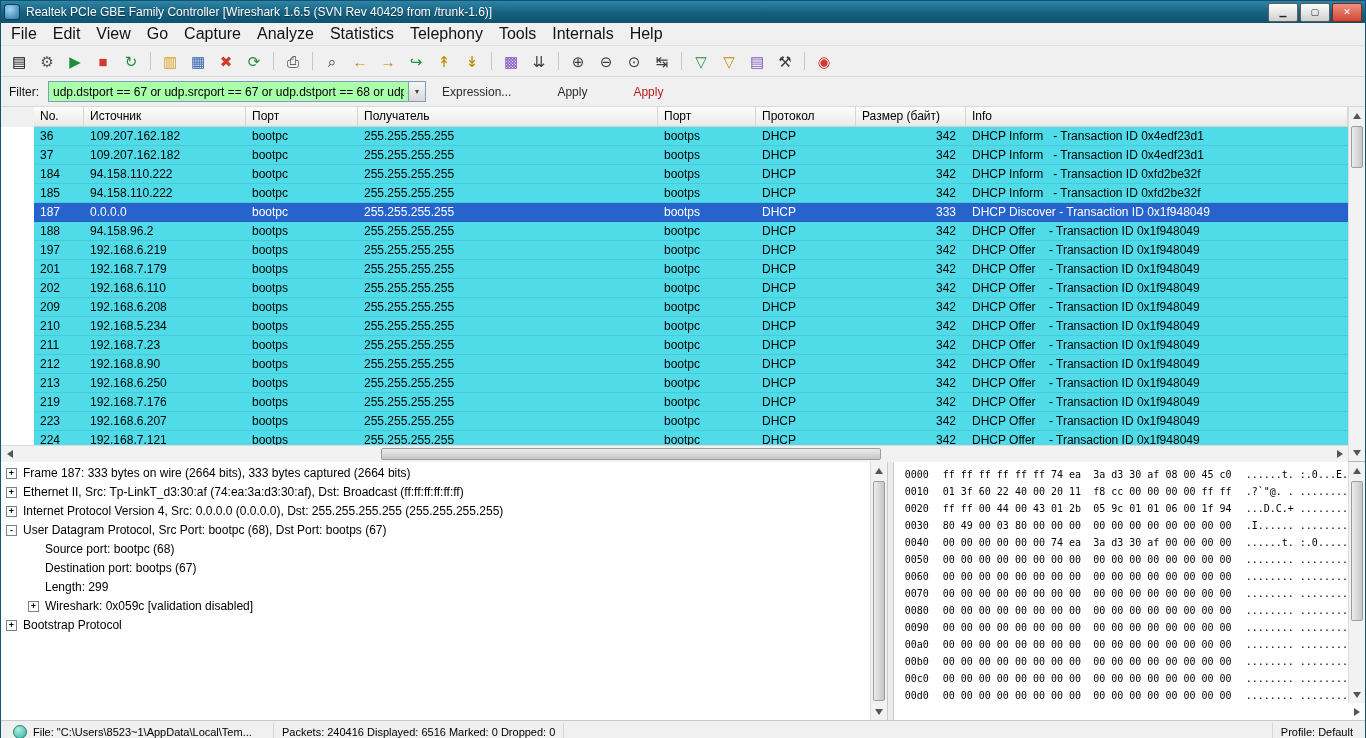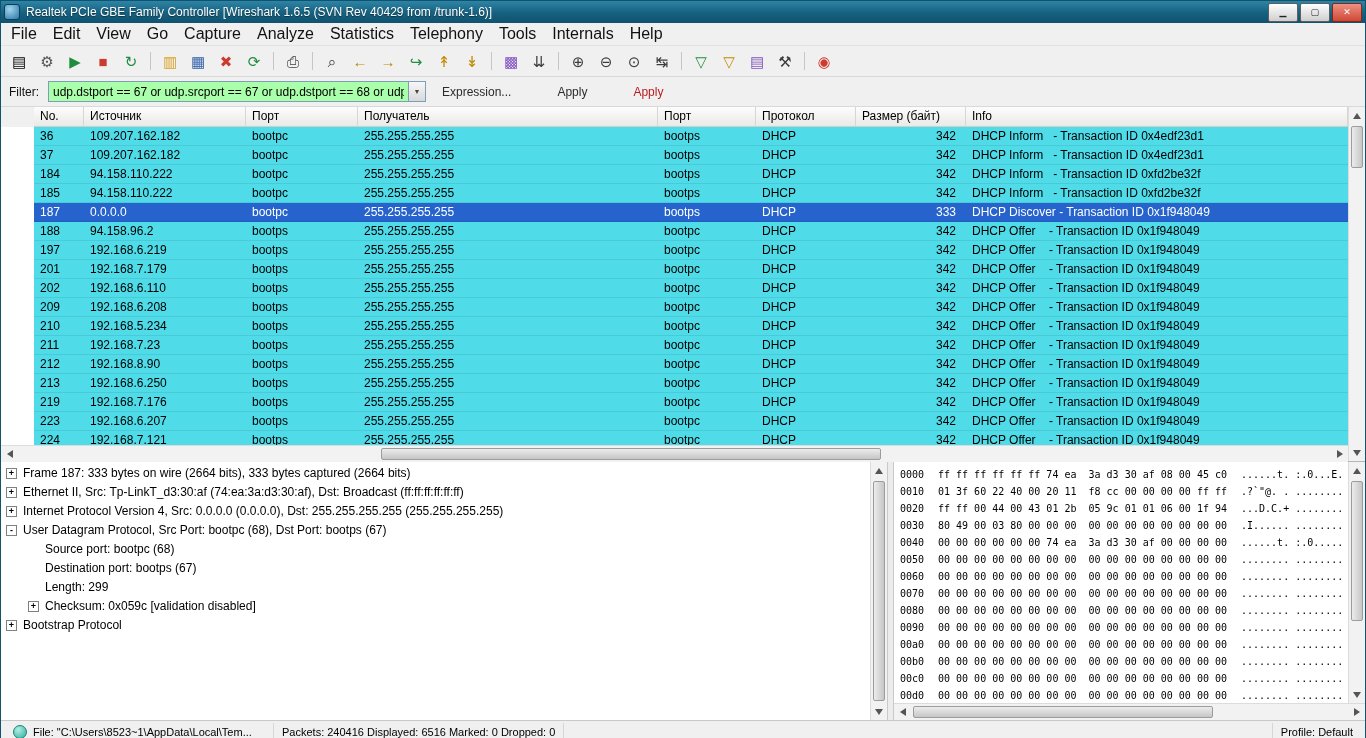--- a/index.html
+++ b/index.html
@@ -84,21 +84,21 @@
   .bottom{height:259px;flex:none;display:flex;min-width:0;border-top:1px solid #b5b5b5;box-sizing:border-box;}
   .details{width:886px;flex:none;display:flex;background:#fff;min-width:0;}
   .dlist{flex:1;min-width:0;overflow:hidden;padding-top:2px;}
   .drow{height:19px;line-height:19px;display:flex;align-items:center;font-size:12px;color:#000;
     padding-left:5px;white-space:nowrap;overflow:hidden;}
   .drow.ind1{padding-left:27px;}
   .exp{width:9px;height:9px;flex:none;border:1px solid #808080;background:#fff;margin-right:6px;
     font:bold 9px/8px "Liberation Sans",sans-serif;text-align:center;color:#000;box-sizing:content-box;}
   .exp:empty{visibility:hidden;}
   .splitter{width:5px;flex:none;background:#ececec;border-left:1px solid #c9c9c9;border-right:1px solid #c9c9c9;}
-  .hexpane{flex:1;min-width:0;background:#fff;display:flex;flex-direction:column;}
+  .hexpane{flex:1;min-width:0;background:#fff;display:flex;flex-direction:column;align-items:flex-end;}
   .hexwrap{flex:1;display:flex;min-height:0;}
   .hexbody{flex:1;min-width:0;overflow:hidden;padding:4px 0 0 6px;}
   .hexrow{display:flex;font:10px/17px "DejaVu Sans Mono",monospace;color:#000;}
   .hexrow span{white-space:pre;}
   .hoff{width:28px;flex:none;margin-right:10px;}
   .hbytes{flex:none;margin-right:14px;}
 
   
   .statusbar{height:22px;flex:none;display:flex;align-items:center;background:#f0f0f0;
     border-top:1px solid #c9c9c9;font-size:11px;color:#000;padding:0 4px;}
@@ -552,21 +552,21 @@
             <span class="dtext">Destination port: bootps (67)</span>
           </div>
 
           <div class="drow ind1">
             <span class="exp"></span>
             <span class="dtext">Length: 299</span>
           </div>
 
           <div class="drow ind1">
             <span class="exp">+</span>
-            <span class="dtext">Checksum: 0x059c [validation disabled]</span>
+            <span class="dtext">Wireshark: 0x059c [validation disabled]</span>
           </div>
 
           <div class="drow">
             <span class="exp">+</span>
             <span class="dtext">Bootstrap Protocol</span>
           </div>
         </div>
       <div class="vscroll">
         <span class="sarrow up"></span>
         <span class="vthumb" style="top:19px;bottom:19px"></span>

